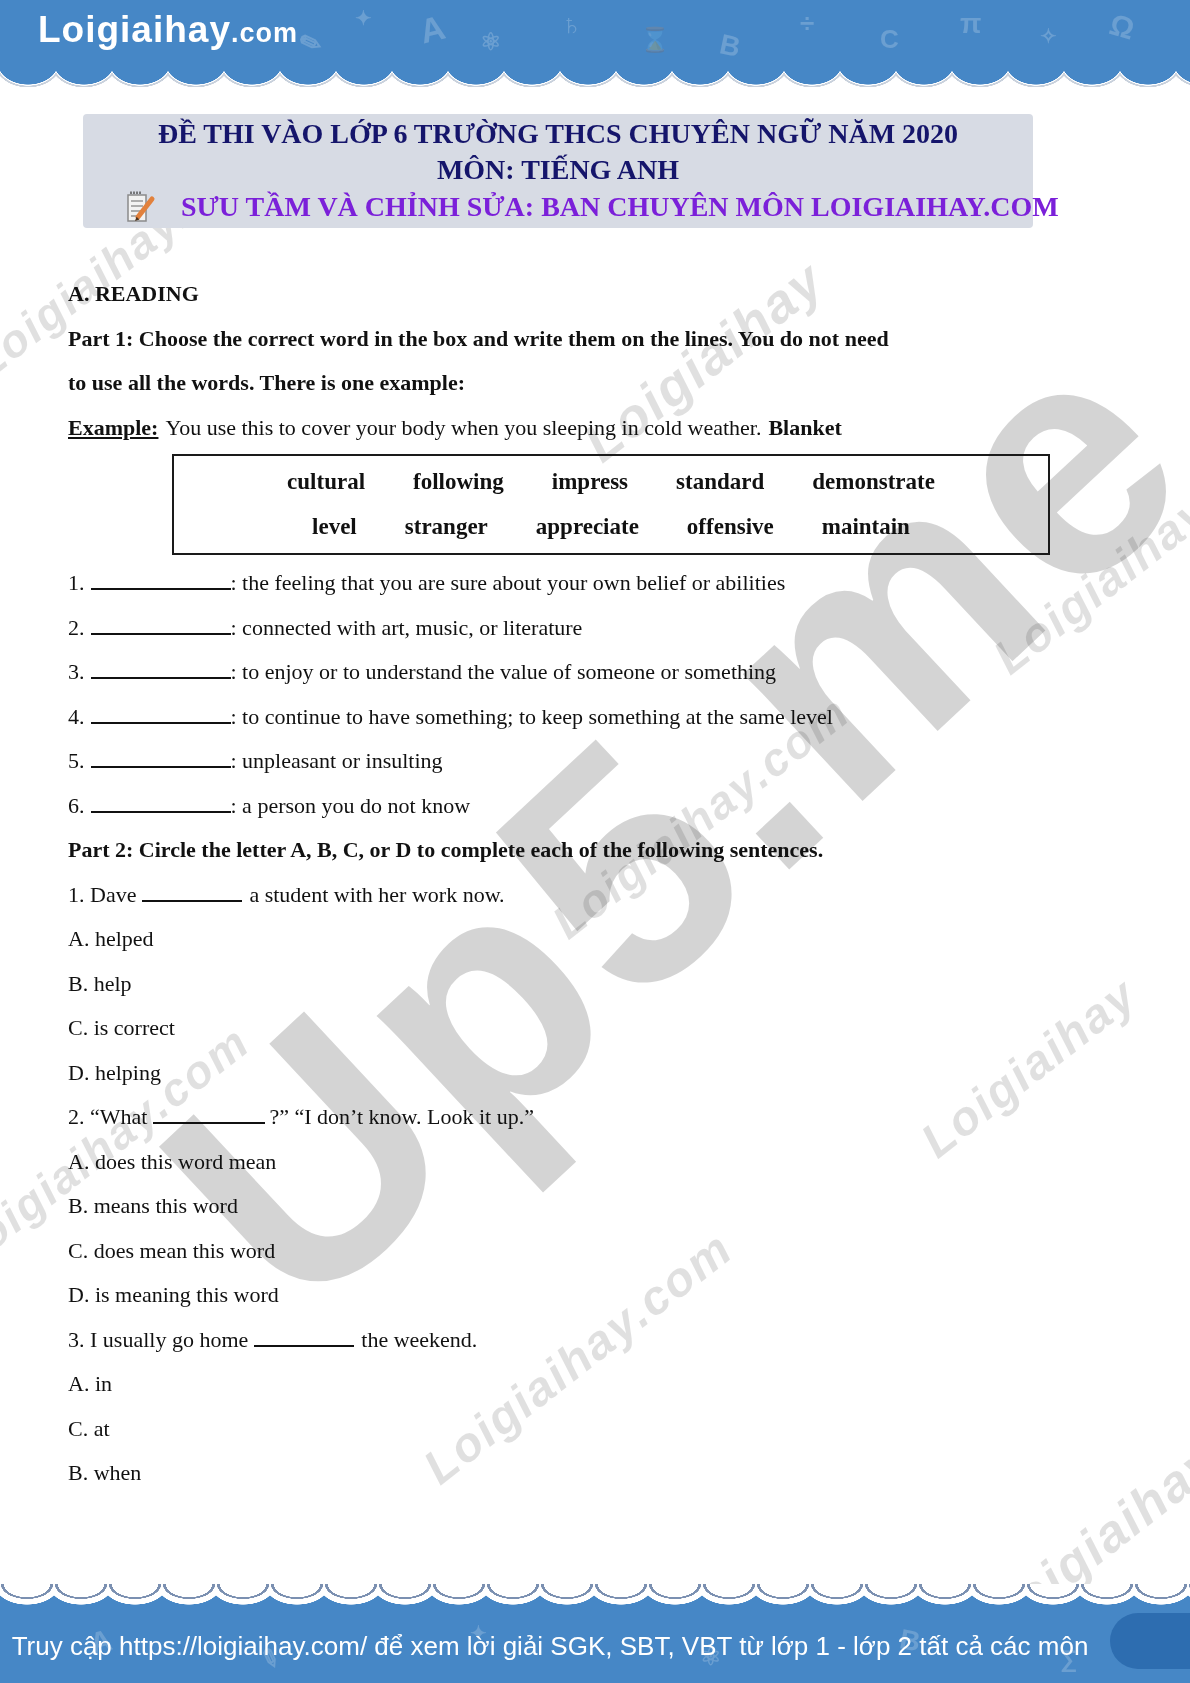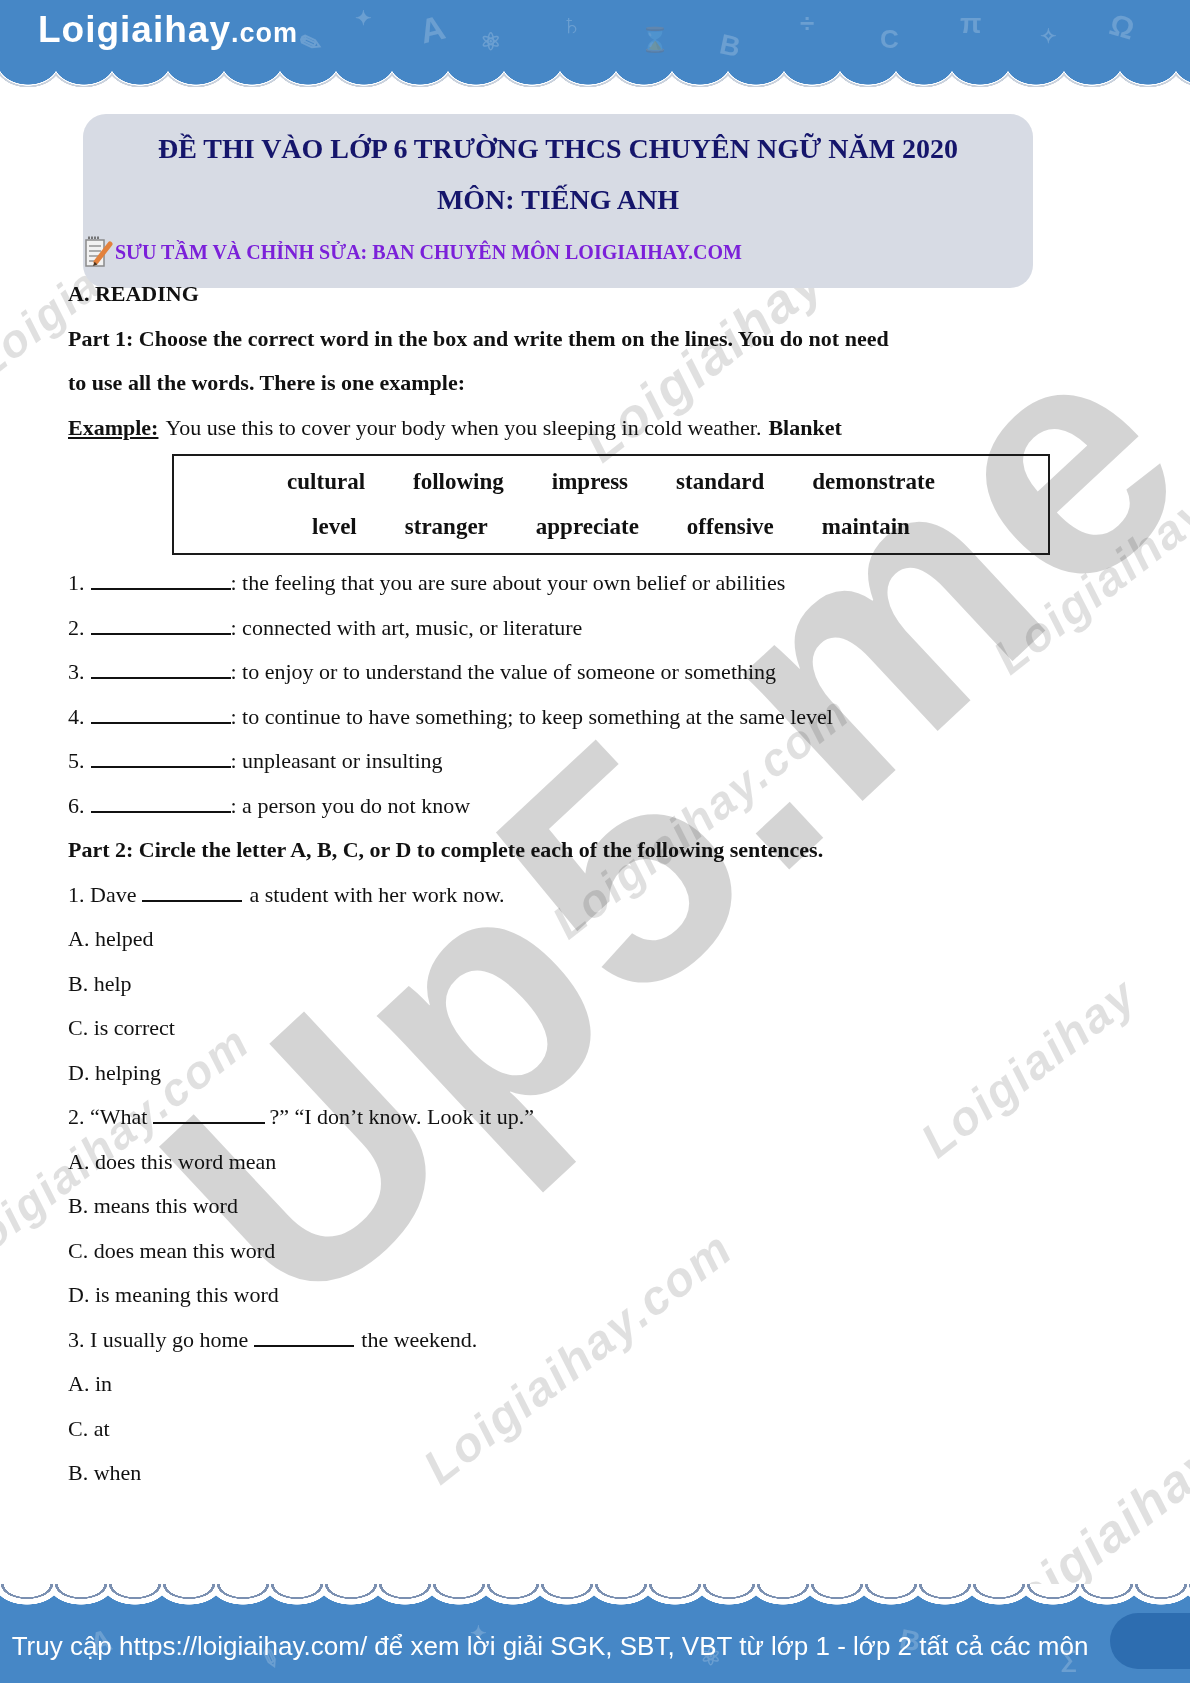--- a/index.html
+++ b/index.html
@@ -13,25 +13,25 @@
       radial-gradient(ellipse 37px 28px at 28px 0px, transparent 0 84%, #c9d1dc 85% 90%, transparent 91%),
       radial-gradient(ellipse 31px 23px at 28px 0px, #4687c6 0 97%, transparent 99%);
     background-size:56px 30px;}
   .logo{position:absolute;left:38px;top:9px;font-family:"Liberation Sans",sans-serif;
         font-weight:bold;color:#fff;font-size:37px;letter-spacing:1px;line-height:42px;}
   .logo .dotcom{font-size:27px;}
   .hicon,.ficon{position:absolute;font-family:"Liberation Sans",sans-serif;font-weight:bold;
         color:rgba(255,255,255,0.20);pointer-events:none;}
 
   
-  .title-box{position:absolute;left:83px;top:114px;width:950px;height:174px;background:#d7dbe4;
-             border-radius:23px;display:flex;flex-direction:column;justify-content:space-evenly;}
+  .title-box{position:absolute;left:83px;top:114px;width:950px;height:114px;background:#d7dbe4;
+             border-radius:4px;display:flex;flex-direction:column;justify-content:space-evenly;}
   .tb-line{font-weight:bold;font-size:28px;color:#15156b;text-align:center;white-space:nowrap;}
-  .tb-credit{display:flex;align-items:center;gap:0;
-             font-weight:bold;font-size:20px;color:#7b20d9;white-space:nowrap;}
+  .tb-credit{display:flex;align-items:center;gap:24px;padding-left:42px;
+             font-weight:bold;font-size:28px;color:#7b20d9;white-space:nowrap;}
 
   
   .content{position:absolute;left:68px;top:272px;width:1002px;font-size:22px;line-height:44.5px;}
   .line{white-space:nowrap;}
   .b{font-weight:bold;}
   .example-label{font-weight:bold;text-decoration:underline;}
   .example-mid{margin:0 7px 8px 7px;}
   .blank{display:inline-block;border-bottom:2px solid #111;height:22px;margin-left:6px;vertical-align:baseline;}
   .w140{width:140px;}
   .w100{width:100px;margin-right:7px;}

